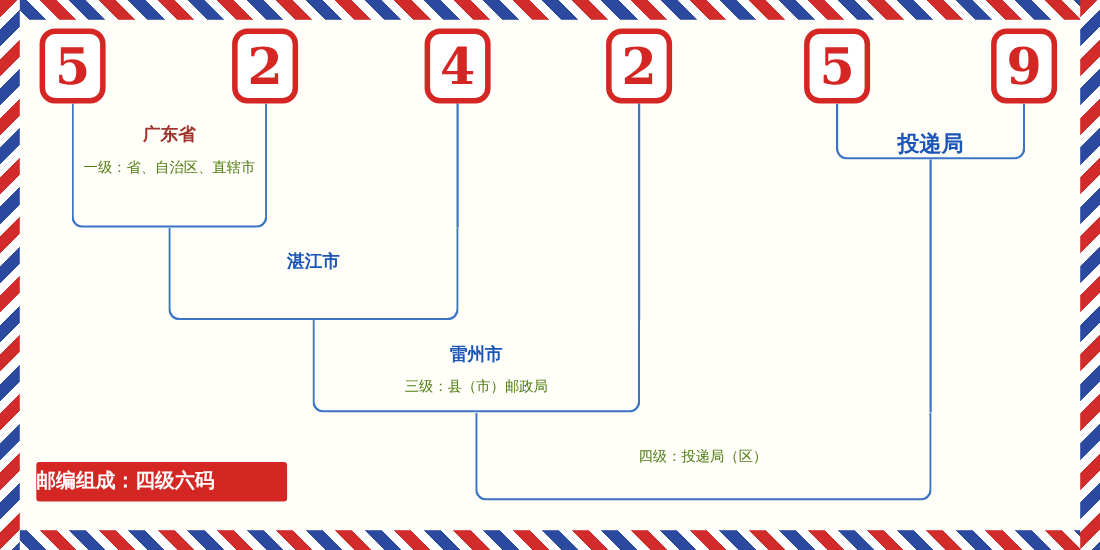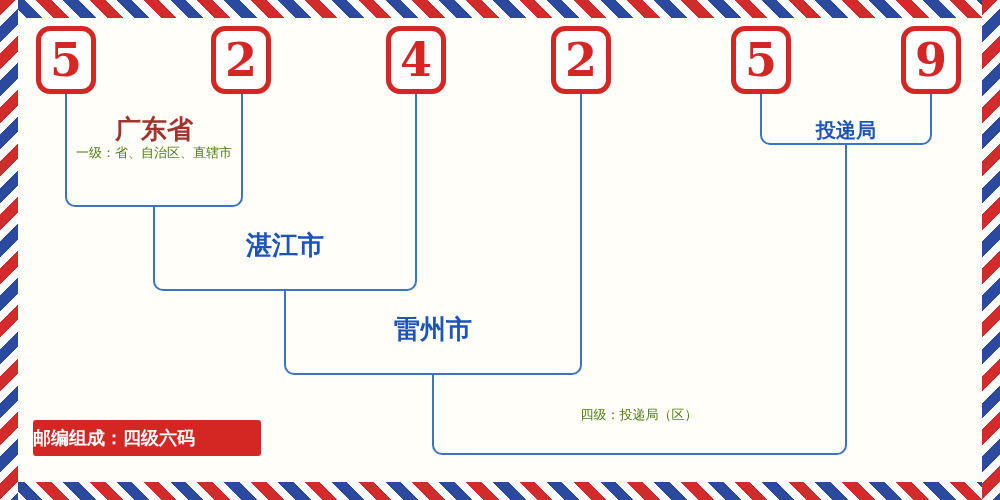--- a/index.html
+++ b/index.html
@@ -91,21 +91,21 @@
   .seg-level4 { left: 845px; top: 145px; height: 230px; }
 
   
   .lbl {
     position: absolute;
     transform: translateX(-50%);
     text-align: center;
     white-space: nowrap;
     z-index: 2;
   }
-  .name { font-weight: 700; font-size: 26px; }
+  .name { font-weight: 700; font-size: 16px; }
   .desc { font-weight: 400; font-size: 13px; color: #4d7c0f; }
 
   .lvl1-name { left: 154px; top: 112px; color: #a0342c; }
   .lvl1-desc { left: 154px; top: 144px; width: 160px; white-space: normal; line-height: 1.45; }
   .lvl2-name { left: 285px; top: 228px; color: #1c55b8; }
   .lvl2-desc { left: 285px; top: 258px; }
   .lvl3-name { left: 433px; top: 312px; color: #1c55b8; }
   .lvl3-desc { left: 433px; top: 342px; }
   .lvl4-name { left: 639px; top: 395px; color: #473f36; font-size: 20px; }
   .lvl4-desc { left: 639px; top: 406px; }
@@ -165,20 +165,21 @@
   <div class="vseg seg-digit3"></div>
   <div class="vseg seg-digit4"></div>
   <div class="vseg seg-level4"></div>
 
   <div class="lbl name lvl1-name">广东省</div>
   <div class="lbl desc lvl1-desc">一级：省、自治区、直辖市</div>
 
   <div class="lbl name lvl2-name">湛江市</div>
 
   <div class="lbl name lvl3-name">雷州市</div>
+  <div class="lbl desc lvl3-desc">三级：县（市）邮政局</div>
 
   <div class="lbl desc lvl4-desc">四级：投递局（区）</div>
 
   <div class="lbl name delivery">投递局</div>
 
   <div class="footer-badge">邮编组成：四级六码</div>
 
 </div>
 
 </body></html>

